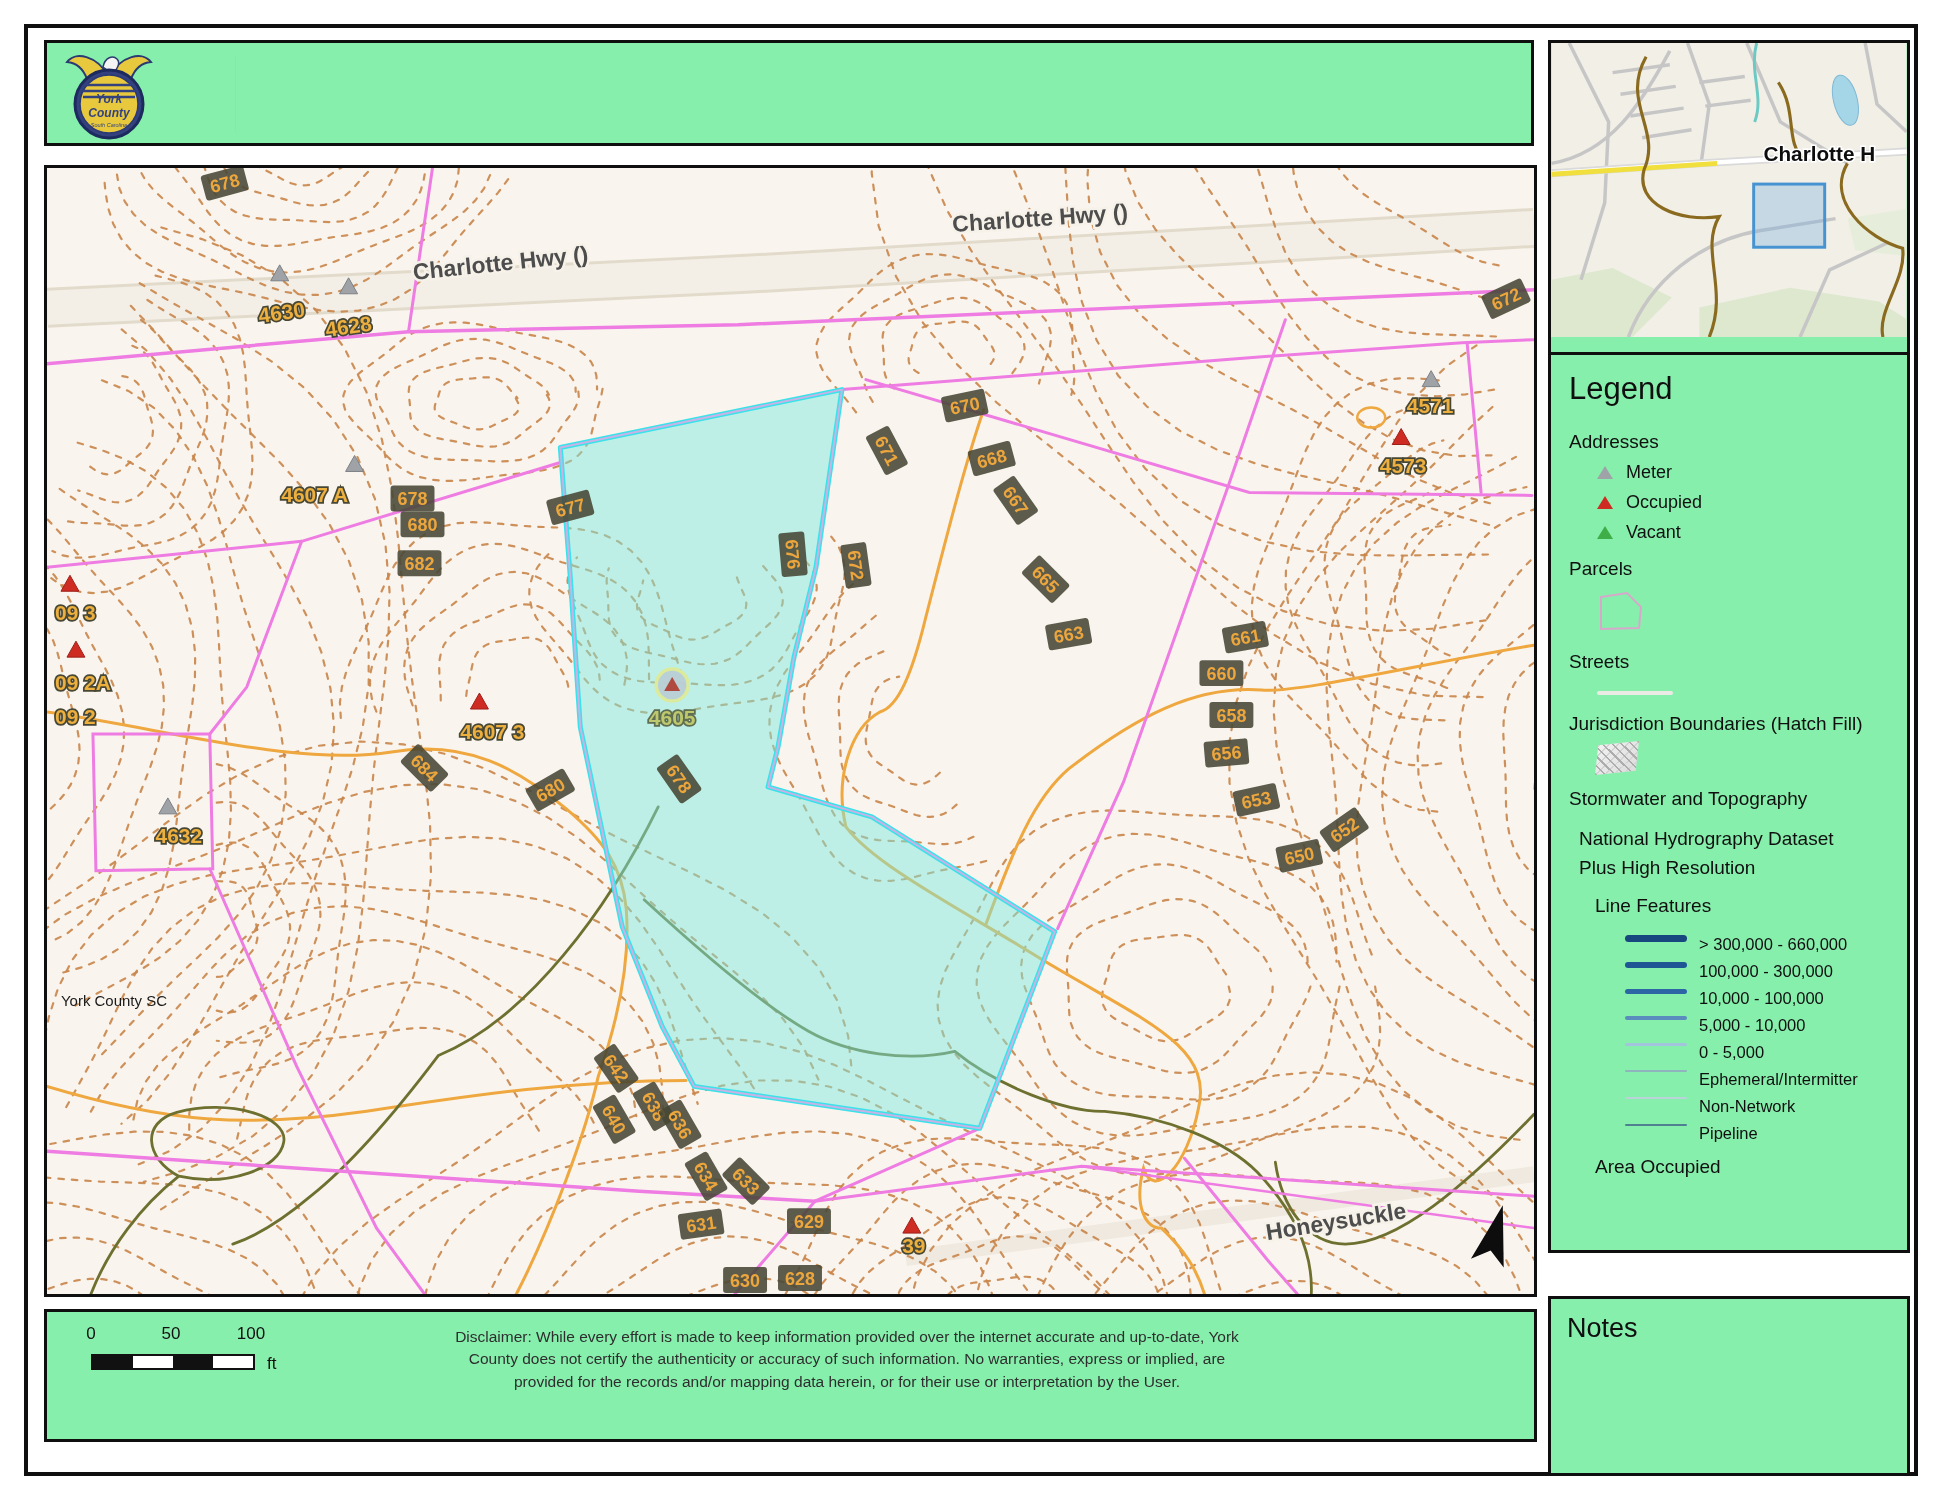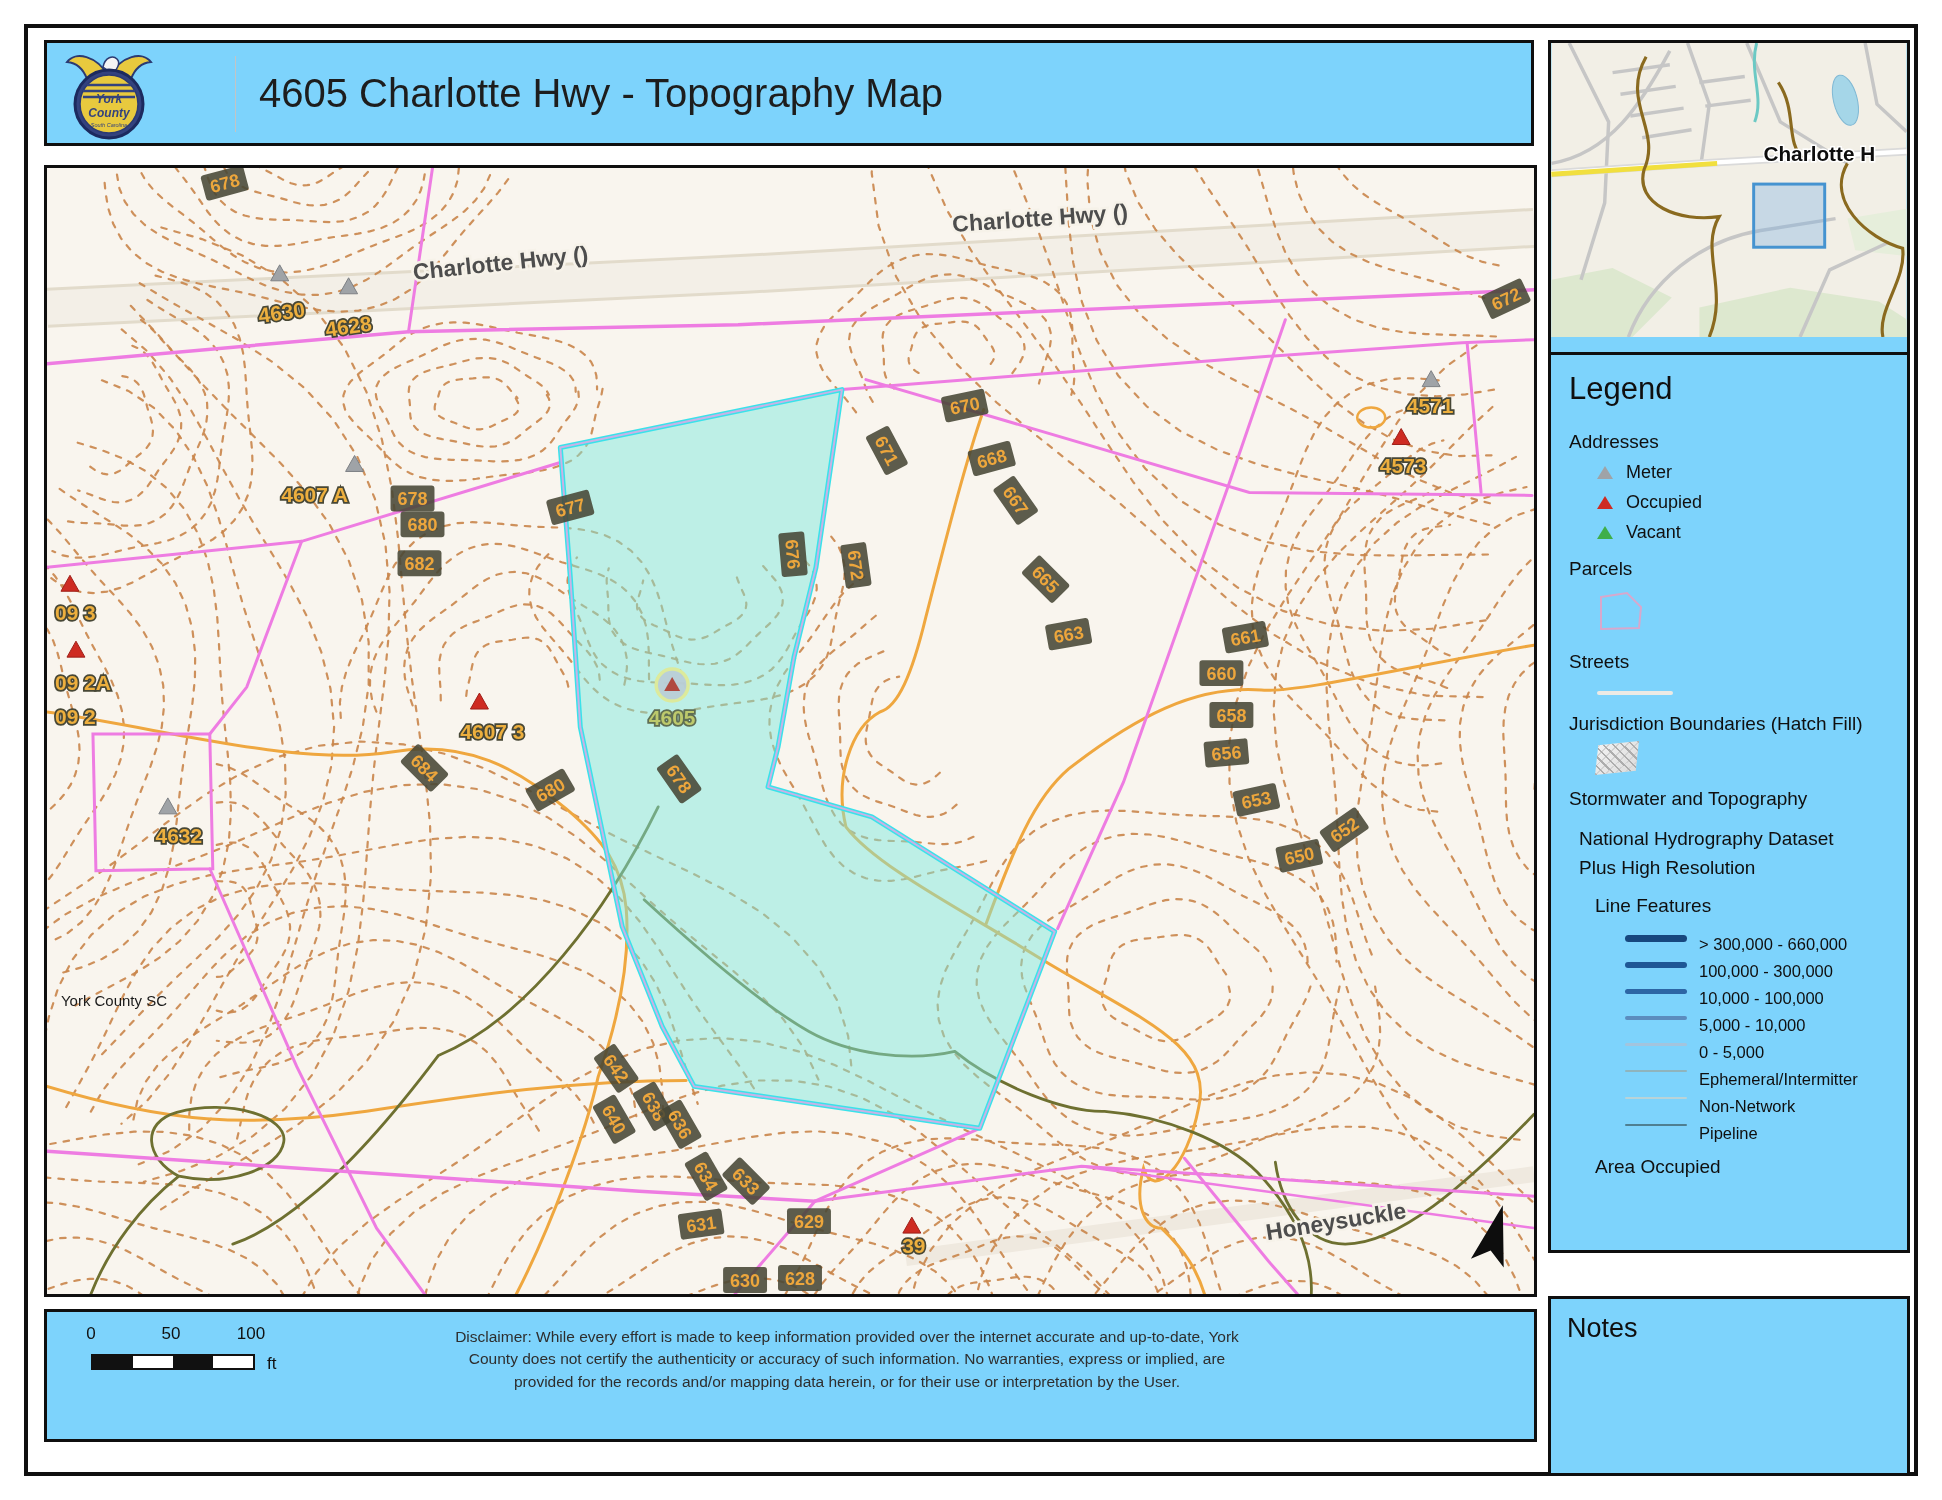--- a/index.html
+++ b/index.html
@@ -1,20 +1,20 @@
 <!DOCTYPE html>
 <html><head>
 <meta charset="utf-8">
 <style>
   html,body{margin:0;padding:0;}
   body{width:1942px;height:1500px;position:relative;background:#ffffff;
        font-family:"Liberation Sans",sans-serif;color:#111;overflow:hidden;}
   .frame{position:absolute;left:24px;top:24px;width:1886px;height:1444px;
          border:4px solid #0f0f0f;pointer-events:none;}
-  .panel{position:absolute;border:3px solid #0f0f0f;background:#7dd3fc;box-sizing:border-box;}
+  .panel{position:absolute;border:3px solid #0f0f0f;background:#86efac;box-sizing:border-box;}
   
   #header{left:44px;top:40px;width:1490px;height:106px;}
   #logo{position:absolute;left:16px;top:4px;}
   #hdr-divider{position:absolute;left:188px;top:13px;width:1px;height:76px;background:#c4c4c4;}
   #page-title{position:absolute;left:212px;top:0;height:100px;line-height:100px;margin:0;
               font-size:40px;font-weight:400;color:#1d1d1d;white-space:nowrap;}
   
   #map-panel{left:44px;top:165px;width:1493px;height:1132px;background:#f9f5ee;overflow:hidden;}
   #map-svg{display:block;}
   
@@ -64,21 +64,20 @@
     <path d="M46,30 C58,8 80,4 88,15 C77,16 71,24 68,32 C62,26 54,26 46,30 Z" fill="#e8c93e" stroke="#2b3a72" stroke-width="2"></path>
     <path d="M40,20 C42,10 50,8 54,12 C58,16 54,24 48,26 Z" fill="#f4f4f4" stroke="#2b3a72" stroke-width="1.5"></path>
     <circle cx="46" cy="57" r="34" fill="#33427e" stroke="#1c2a5e" stroke-width="3"></circle>
     <circle cx="46" cy="57" r="29" fill="#e8c93e" stroke="#2b3a72" stroke-width="1.5"></circle>
     <path d="M20,50 h52 M20,44 h52 M24,38 h44" stroke="#33427e" stroke-width="2.5" fill="none"></path>
     <text x="46" y="56" font-size="12" font-style="italic" font-weight="bold" fill="#33427e" text-anchor="middle">York</text>
     <text x="46" y="70" font-size="12" font-style="italic" font-weight="bold" fill="#33427e" text-anchor="middle">County</text>
     <text x="46" y="80" font-size="5.5" font-style="italic" fill="#33427e" text-anchor="middle">South Carolina</text>
   </svg>
   <div id="hdr-divider"></div>
-  <h1 id="page-title">4605 Charlotte Hwy - Topography Map</h1>
 </div>
 
 <div id="map-panel" class="panel">
   <svg id="map-svg" width="1487" height="1126" viewBox="0 0 1489 1128" preserveAspectRatio="none">
       <path d="M 0,140 L 700,106 L 1489,60" stroke="#e2dbcb" stroke-width="40" fill="none"></path>
       <path d="M 0,140 L 700,106 L 1489,60" stroke="#f3efe7" stroke-width="34" fill="none"></path>
       <path d="M 860,1092 L 1489,1008" stroke="#efe9df" stroke-width="16" fill="none"></path>
       <g>
         <path d="M315.8,-21.4 L314.1,-17.1 L311.5,-13.0 L308.1,-9.5 L304.1,-6.3 L299.9,-3.6 L295.8,-1.0 L291.7,1.4 L287.7,4.0 L283.8,6.6 L279.8,9.4 L275.5,12.0 L270.9,14.4 L265.8,16.2 L260.5,17.2 L255.0,17.4 L249.6,16.7 L244.4,15.3 L239.5,13.2 L234.9,10.9 L230.7,8.5 L226.5,6.2 L222.3,4.0 L217.9,1.8 L213.4,-0.4 L209.0,-2.8 L204.7,-5.7 L201.0,-9.0 L198.0,-12.8 L195.9,-17.1 L194.9,-21.6 " stroke="#c9854a" stroke-width="2.2" fill="none" stroke-dasharray="5.5 8" stroke-linecap="round" opacity="0.9"></path>
         <path d="M339.2,-16.2 L335.2,-10.7 L330.7,-5.6 L326.0,-0.8 L321.4,3.8 L317.1,8.4 L312.8,13.2 L308.5,18.1 L303.8,23.1 L298.5,27.7 L292.4,31.8 L285.6,34.9 L278.1,36.9 L270.4,37.7 L262.6,37.3 L255.0,36.1 L247.7,34.3 L240.8,32.2 L234.0,30.3 L227.3,28.5 L220.4,26.8 L213.4,25.1 L206.2,23.1 L199.1,20.5 L192.4,17.1 L186.6,12.9 L181.8,7.7 L178.3,1.9 L176.1,-4.3 L174.9,-10.7 L174.5,-17.0 " stroke="#c9854a" stroke-width="2.2" fill="none" stroke-dasharray="5.5 8" stroke-linecap="round" opacity="0.9"></path>

